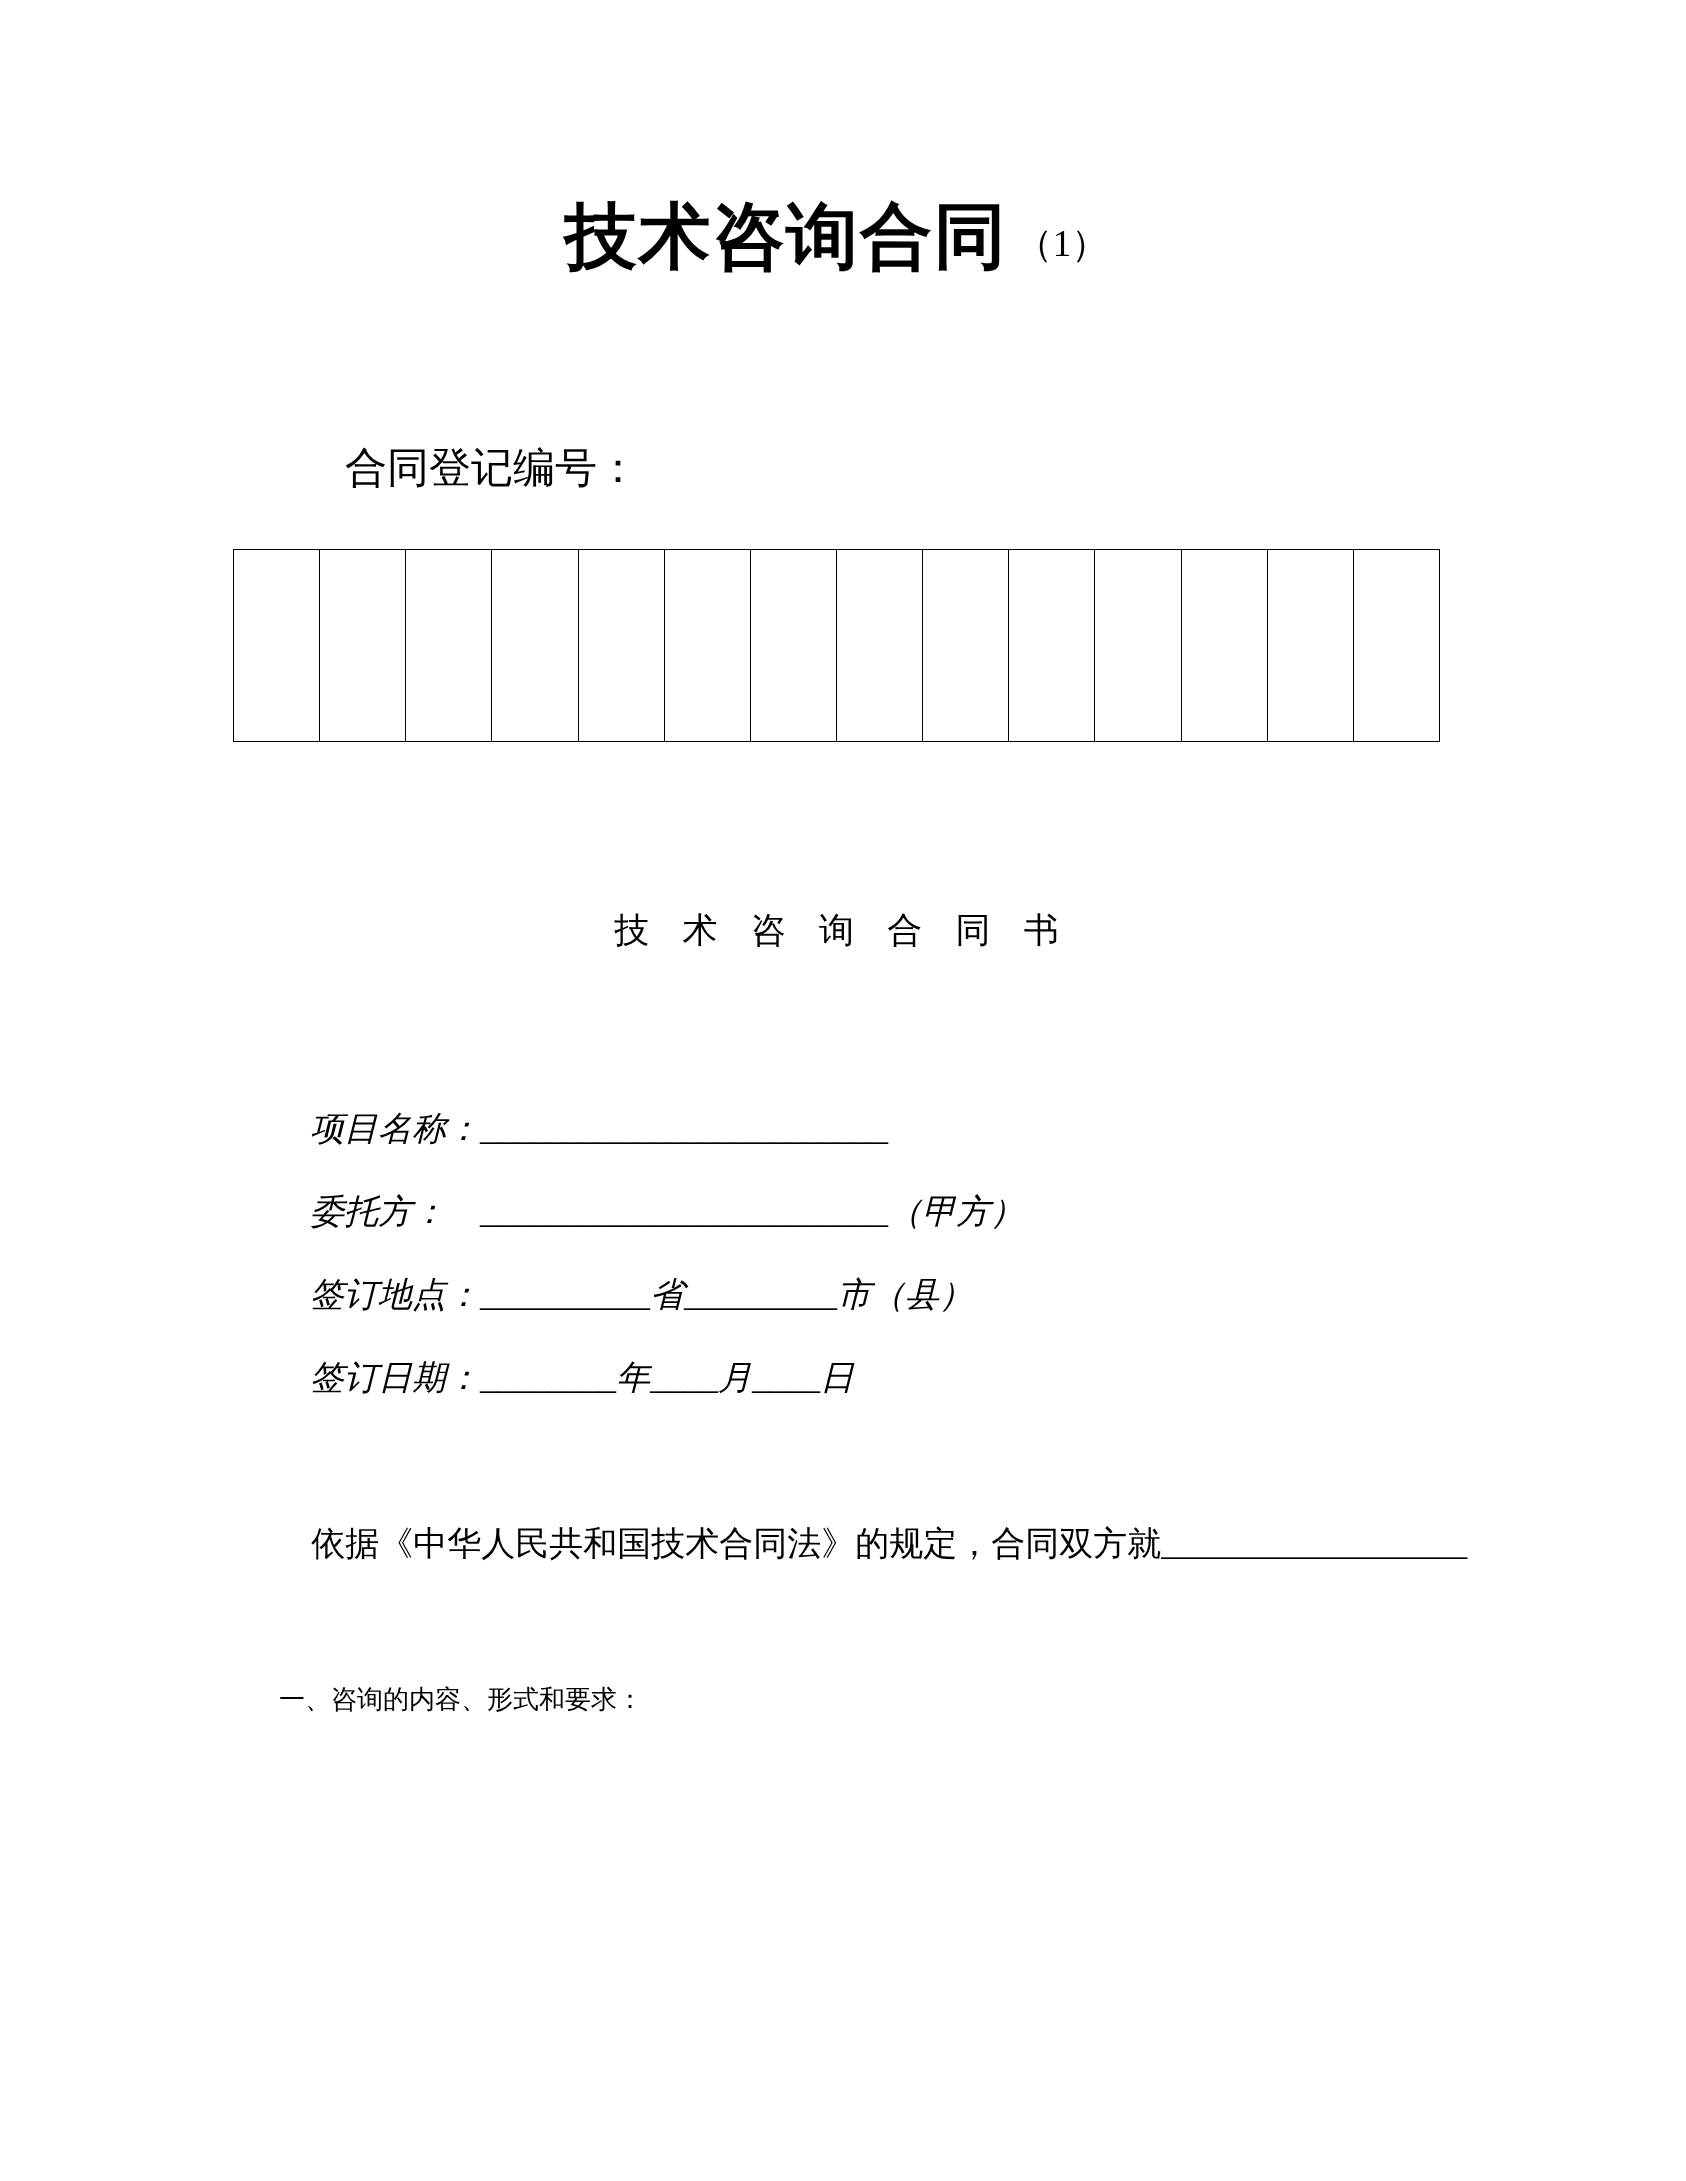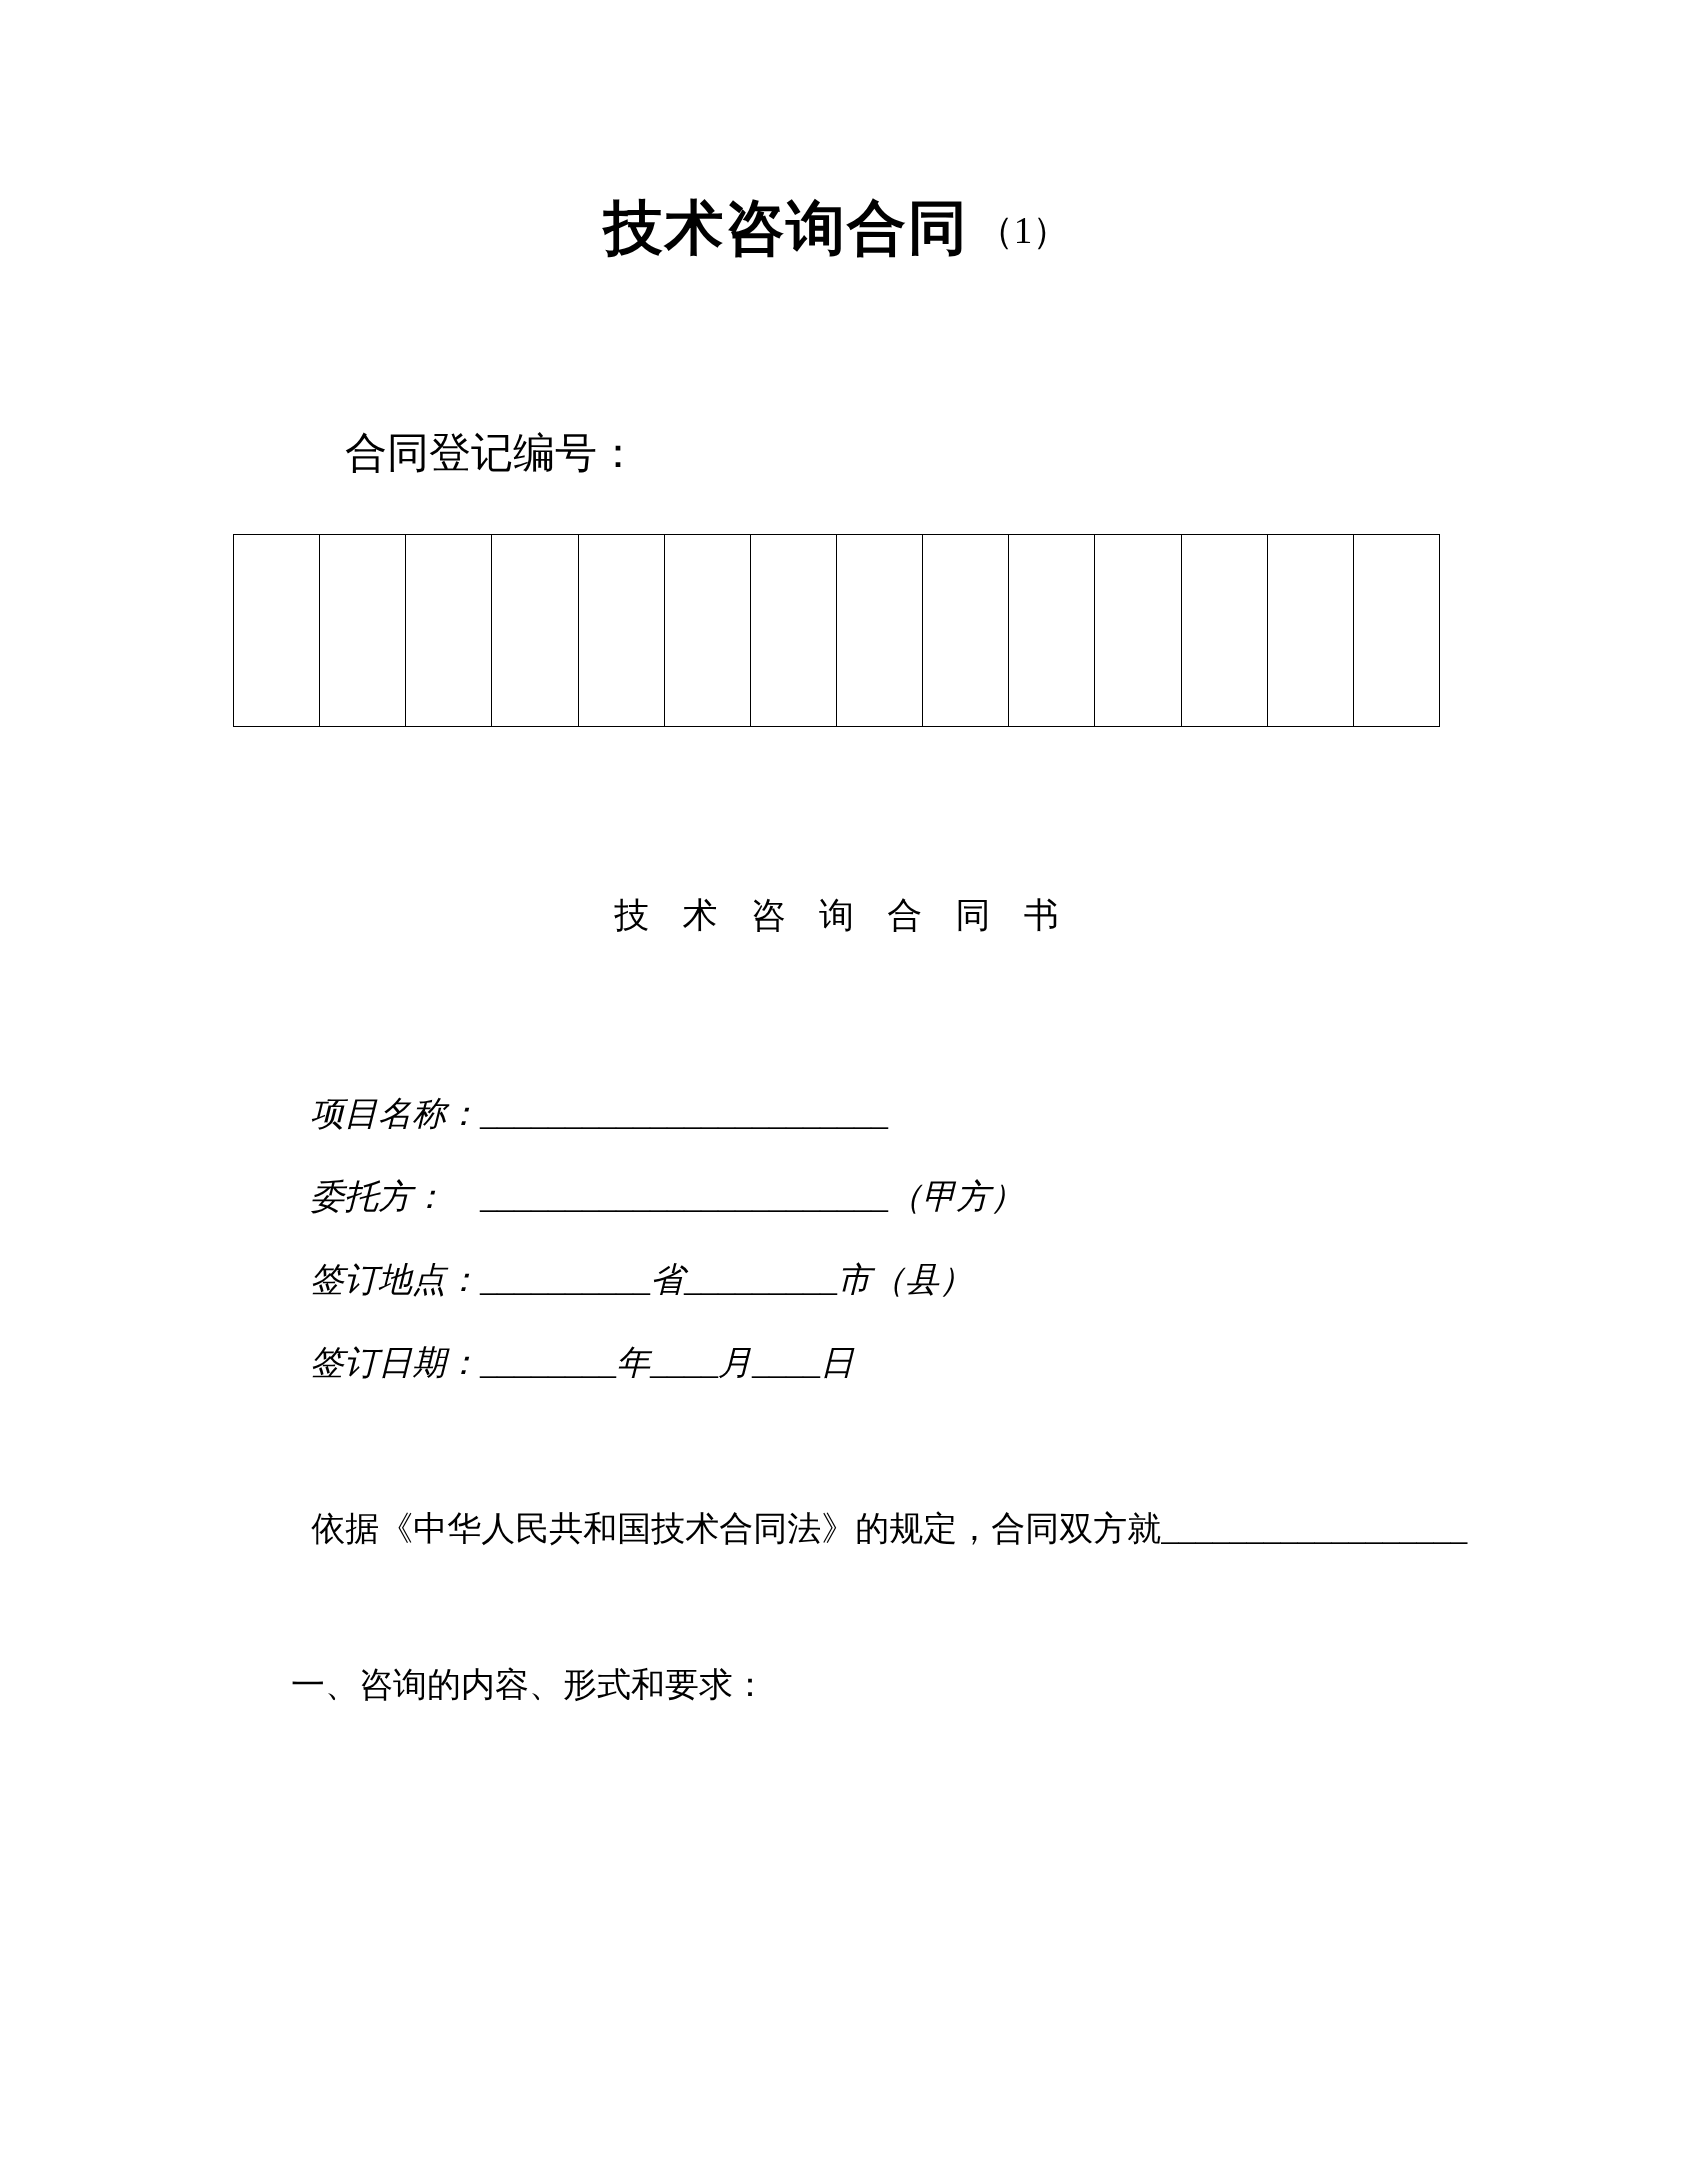--- a/index.html
+++ b/index.html
@@ -20,21 +20,21 @@
     overflow: hidden;
   }
   .title-row {
     text-align: center;
     white-space: nowrap;
     line-height: 1.2;
   }
   .contract-title {
     font-family: "Liberation Sans", sans-serif;
     font-weight: 700;
-    font-size: 59px;
+    font-size: 72px;
     letter-spacing: 1.8px;
   }
   .title-number {
     font-family: "Liberation Serif", serif;
     font-weight: 400;
     font-size: 37px;
     vertical-align: 5.5px;
   }
   .reg-label {
     margin-top: 161px;
@@ -80,22 +80,22 @@
   }
   .para-line {
     line-height: 83px;
     white-space: nowrap;
   }
   .para-line.indented {
     text-indent: 2.3em;
   }
   .section-heading {
     margin-top: 92px;
-    margin-left: 58px;
-    font-size: 34px;
+    margin-left: 46px;
+    font-size: 26px;
     line-height: 46px;
   }
 </style>
 </head>
 <body>
 
 <div class="page">
 
   <div class="title-row">
     <span class="contract-title">技术咨询合同</span>

